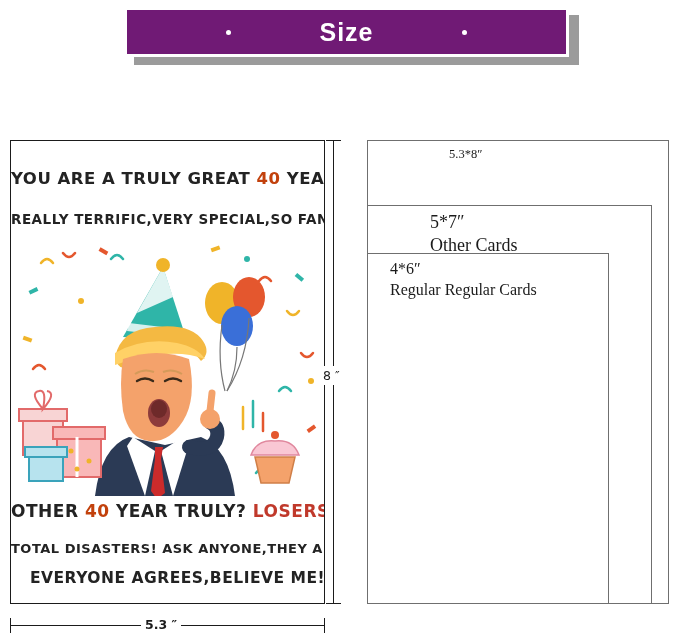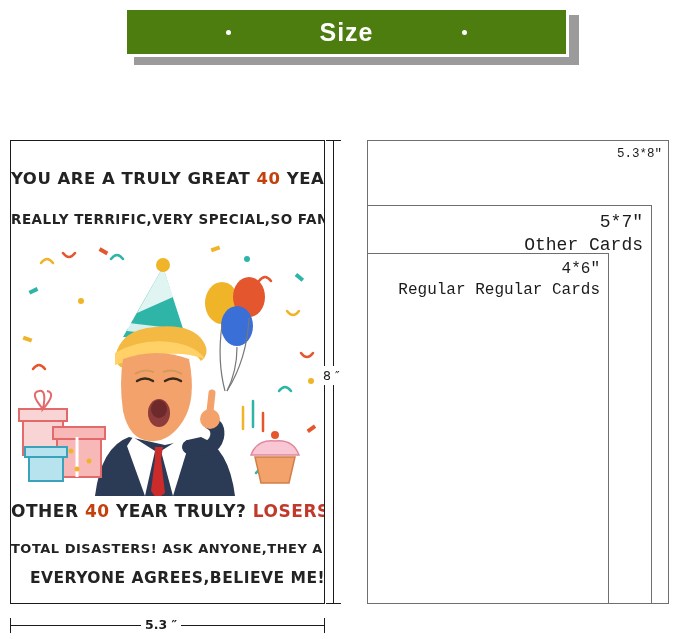--- a/index.html
+++ b/index.html
@@ -23,21 +23,21 @@
     width: 445px;
     height: 50px;
     background: #9b9b9b;
   }
   #size-banner {
     position: absolute;
     left: 124px;
     top: 7px;
     width: 445px;
     height: 50px;
-    background: #4d7c0f;
+    background: #701a75;
     border: 3px solid #ffffff;
     box-sizing: border-box;
     display: flex;
     align-items: center;
     justify-content: center;
     gap: 88px;
   }
   #size-banner .dot {
     width: 5px;
     height: 5px;
@@ -155,23 +155,22 @@
     border: 1px solid #6f6f6f;
     box-sizing: border-box;
     background: transparent;
   }
   #rect-our   { left: 367px; top: 140px; width: 302px; height: 464px; }
   #rect-other { left: 367px; top: 205px; width: 285px; height: 399px; }
   #rect-reg   { left: 367px; top: 253px; width: 242px; height: 351px; }
 
   .rect-label {
     position: absolute;
-    text-align: right;
     color: #1b1b1b;
-    font-family: Liberation Mono, monospace;
+    font-family: Liberation Serif, serif;
     line-height: 1.3;
   }
   #label-our   { left: 449px; top: 146px; width: 213px; font-size: 12.5px; }
   #label-other { left: 430px; top: 211px; width: 213px; font-size: 18px; }
   #label-reg   { left: 390px; top: 259px; width: 210px; font-size: 16px; }
 </style>
 </head>
 <body>
 
 <div id="size-banner-shadow"></div>

